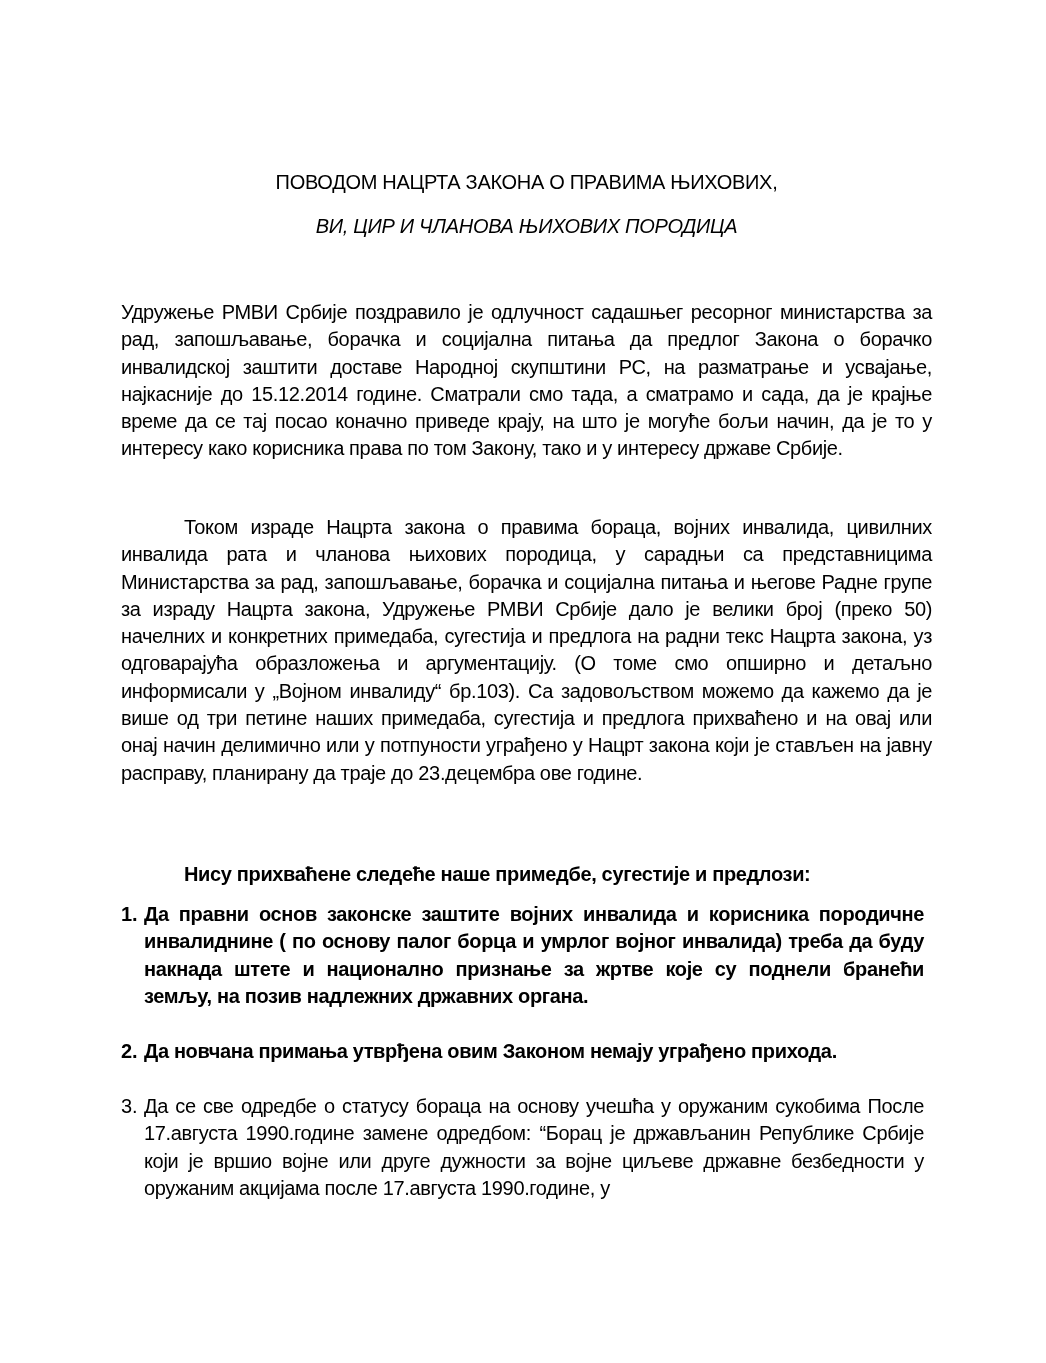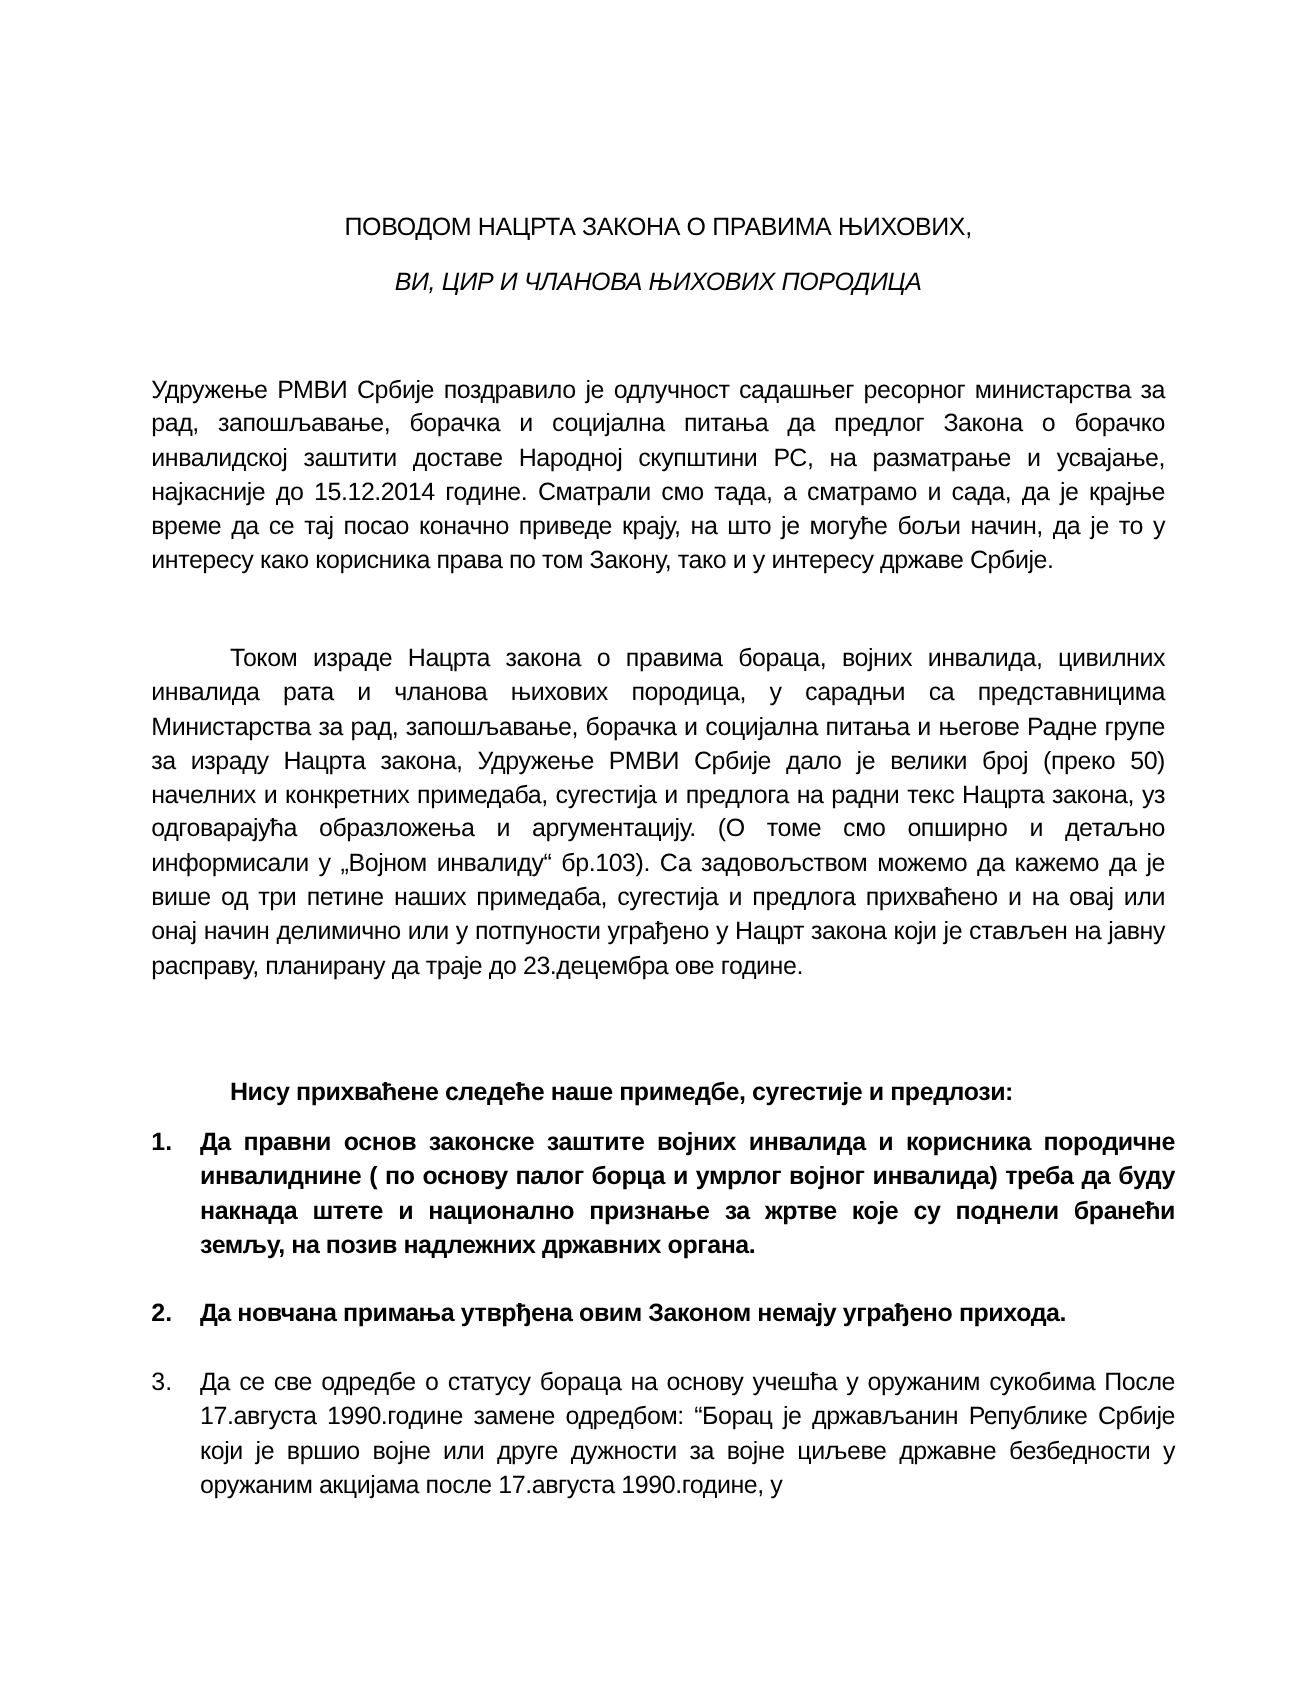--- a/index.html
+++ b/index.html
@@ -26,21 +26,21 @@
   .p2 { top: 514px; text-indent: 63px; }
   .bold { font-weight: normal; }
   .subhead {
     position: absolute; left: 63px; top: 845px; font-weight: bold; letter-spacing: -0.35px; margin-top: 16px;
   }
   .list-item {
     position: absolute; left: 0; width: 811px;
   }
   .list-num { position: absolute; left: 0; top: 0; }
   .list-text {
-    margin-left: 39px; width: 780px;
+    margin-left: 23px; width: 780px;
     text-align: justify; text-align-last: left;
     letter-spacing: -0.35px;
   }
   .li1 { top: 901px; font-weight: bold; }
   .li2 { top: 1038px; font-weight: bold; }
   .li3 { top: 1093px; }
 </style>
 </head>
 <body>
 

